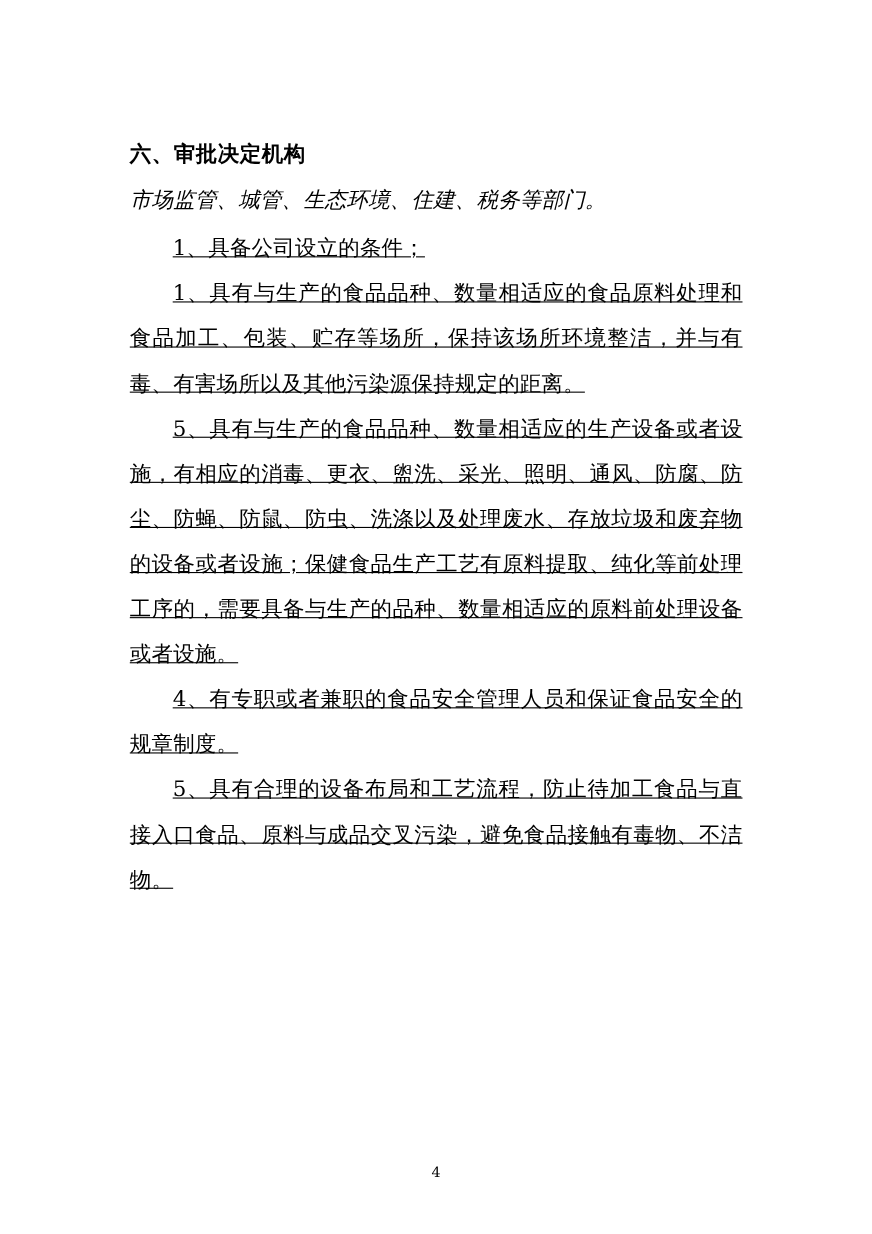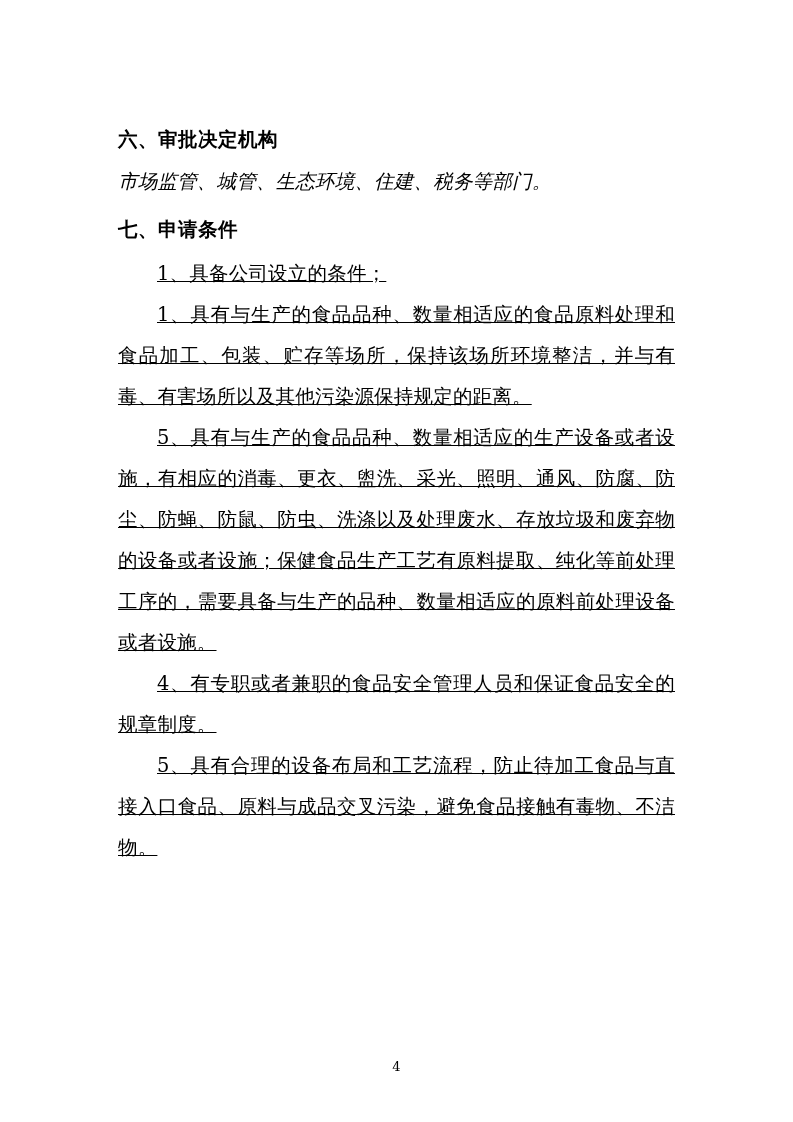--- a/index.html
+++ b/index.html
@@ -71,21 +71,20 @@
 </style>
 </head>
 <body>
 
 <div class="page">
   <div class="doc-body">
 
     <h2 class="heading">六、审批决定机构</h2>
     <p class="flat">市场监管、城管、生态环境、住建、税务等部门。</p>
 
-    <h2 class="heading second">七、申请条件</h2>
     <p class="para indent">1、具备公司设立的条件；</p>
     <p class="para indent">1、具有与生产的食品品种、数量相适应的食品原料处理和食品加工、包装、贮存等场所，保持该场所环境整洁，并与有毒、有害场所以及其他污染源保持规定的距离。</p>
     <p class="para indent">5、具有与生产的食品品种、数量相适应的生产设备或者设施，有相应的消毒、更衣、盥洗、采光、照明、通风、防腐、防尘、防蝇、防鼠、防虫、洗涤以及处理废水、存放垃圾和废弃物的设备或者设施；保健食品生产工艺有原料提取、纯化等前处理工序的，需要具备与生产的品种、数量相适应的原料前处理设备或者设施。</p>
     <p class="para indent">4、有专职或者兼职的食品安全管理人员和保证食品安全的规章制度。</p>
     <p class="para indent">5、具有合理的设备布局和工艺流程，防止待加工食品与直接入口食品、原料与成品交叉污染，避免食品接触有毒物、不洁物。</p>
 
   </div>
 
   <div class="page-number">4</div>
 </div>

